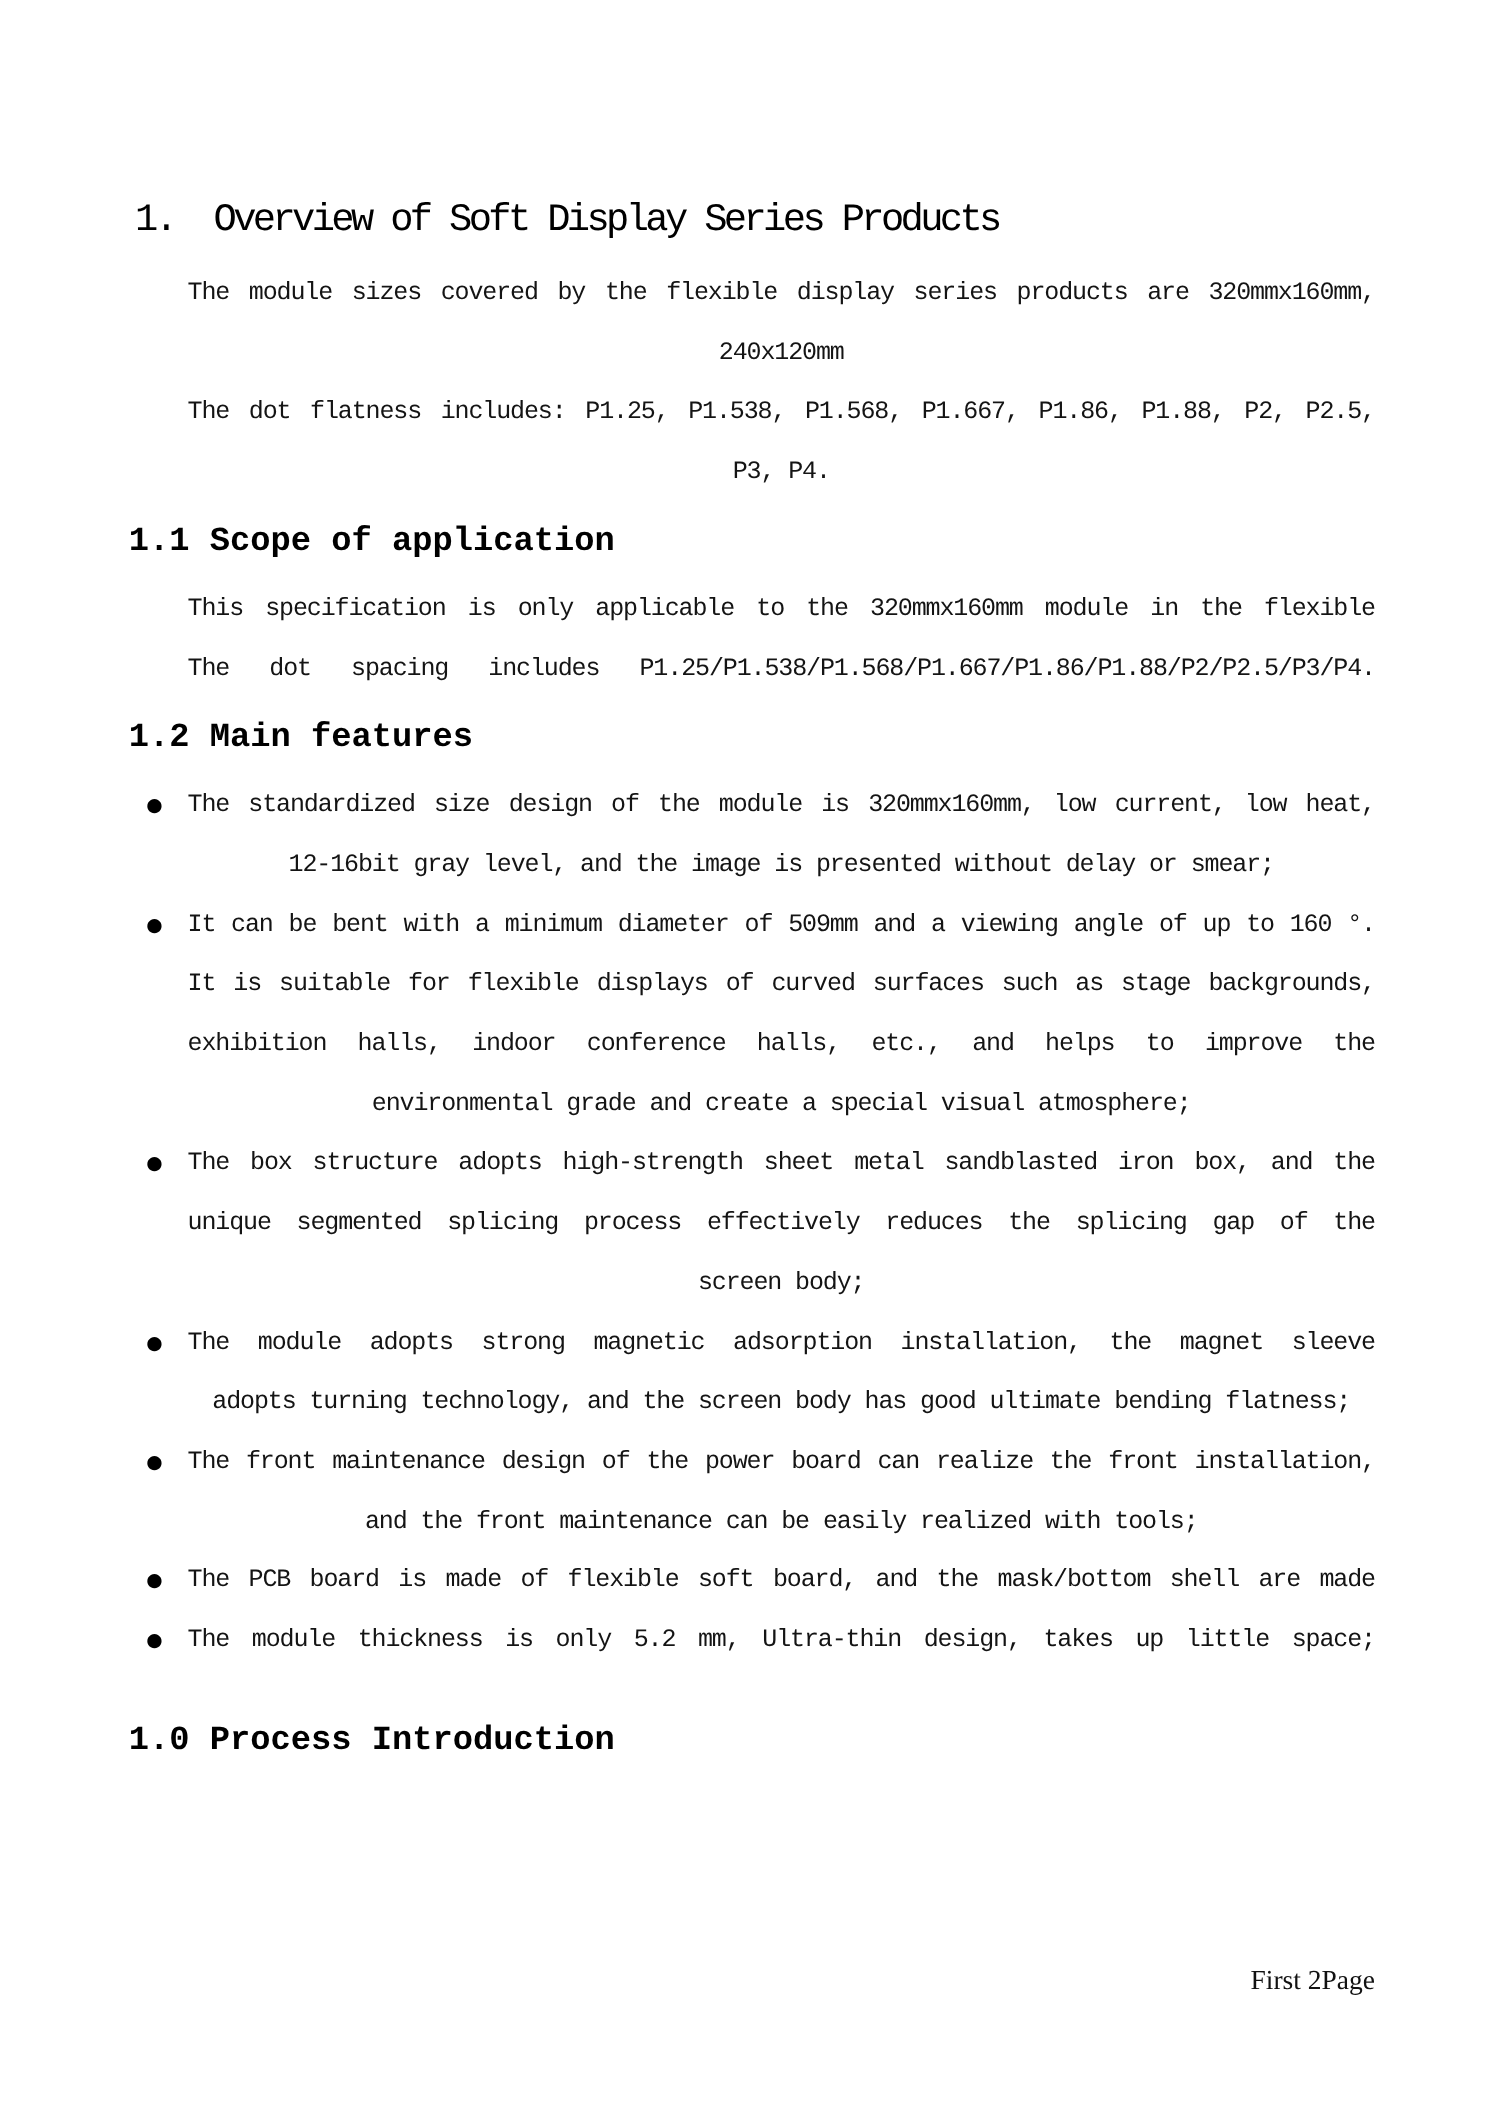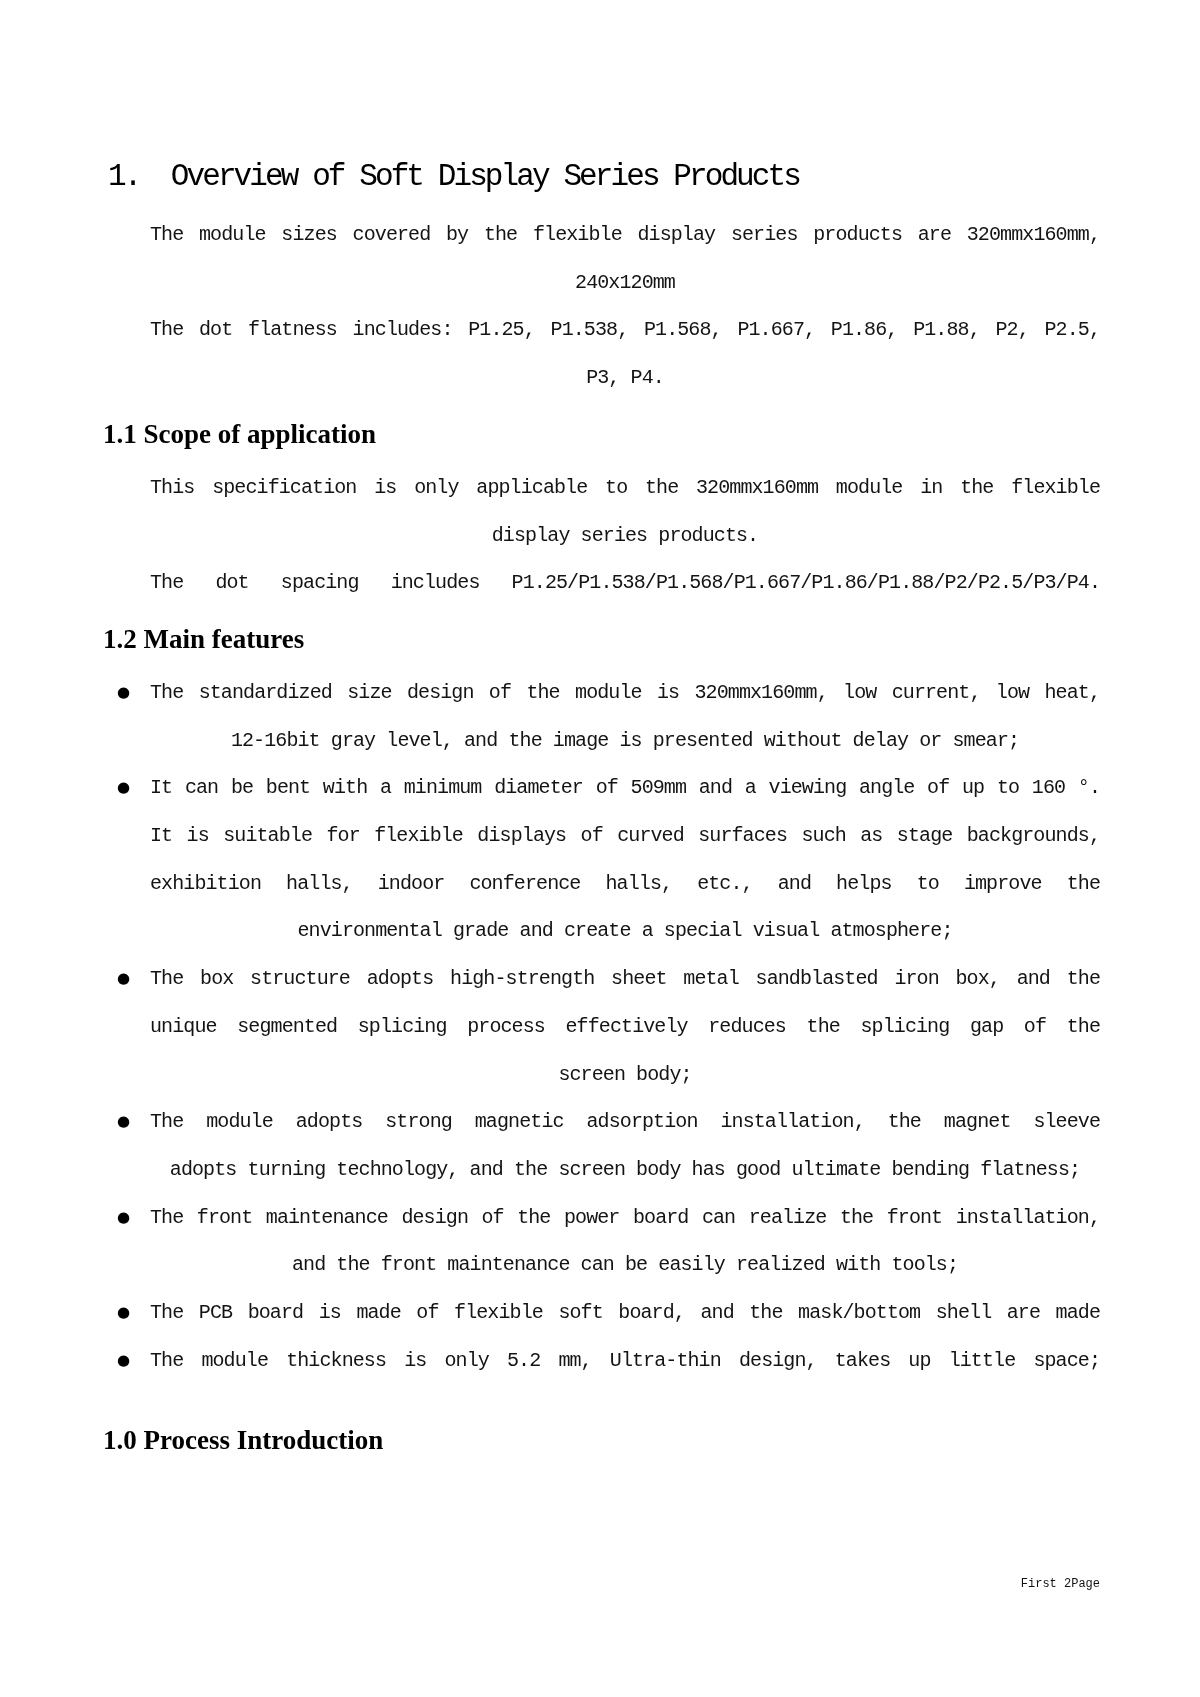--- a/index.html
+++ b/index.html
@@ -23,21 +23,21 @@
     padding-left: 5px;
     font-family: "Liberation Mono", "DejaVu Sans Mono", monospace;
     font-weight: 500;
     font-size: 31px;
     letter-spacing: -2.9px;
     line-height: 44px;
     color: #000000;
     white-space: pre-wrap;
   }
   .sec-heading {
-    font-family: Liberation Serif, serif;
+    font-family: Liberation Mono, monospace;
     font-weight: 700;
     font-size: 27px;
     color: #000000;
     line-height: 56px;
     margin: 4px 0 2px 0;
   }
   .sec-heading.last-heading { margin-top: 28px; }
   .para {
     margin: 0;
     padding-left: 47px; 
@@ -56,22 +56,22 @@
     top: 0;
     line-height: 47.7px;
     font-family: "DejaVu Sans", sans-serif;
     font-size: 15px;
     color: #000000;
   }
   .footer {
     position: absolute;
     top: 1572px;
     right: 100px;
-    font-family: Liberation Mono, monospace;
-    font-size: 12px;
+    font-family: Liberation Serif, serif;
+    font-size: 22px;
     line-height: 24px;
     color: #111111;
   }
 </style>
 </head>
 <body>
 
 <div class="page">
   <div class="content">
 
@@ -83,21 +83,20 @@
       </div>
     <div class="para">
         <div class="line fill">The dot flatness includes: P1.25, P1.538, P1.568, P1.667, P1.86, P1.88, P2, P2.5,</div>
         <div class="line last">P3, P4.</div>
       </div>
 
     <h2 class="sec-heading">1.1 Scope of application</h2>
 
     <div class="para">
         <div class="line fill">This specification is only applicable to the 320mmx160mm module in the flexible</div>
-        <div class="line last">display series products.</div>
       </div>
     <div class="para">
         <div class="line fill">The dot spacing includes P1.25/P1.538/P1.568/P1.667/P1.86/P1.88/P2/P2.5/P3/P4.</div>
       </div>
 
     <h2 class="sec-heading">1.2 Main features</h2>
 
     <div class="para bullet">
       <span class="marker">●</span>
       <div>

